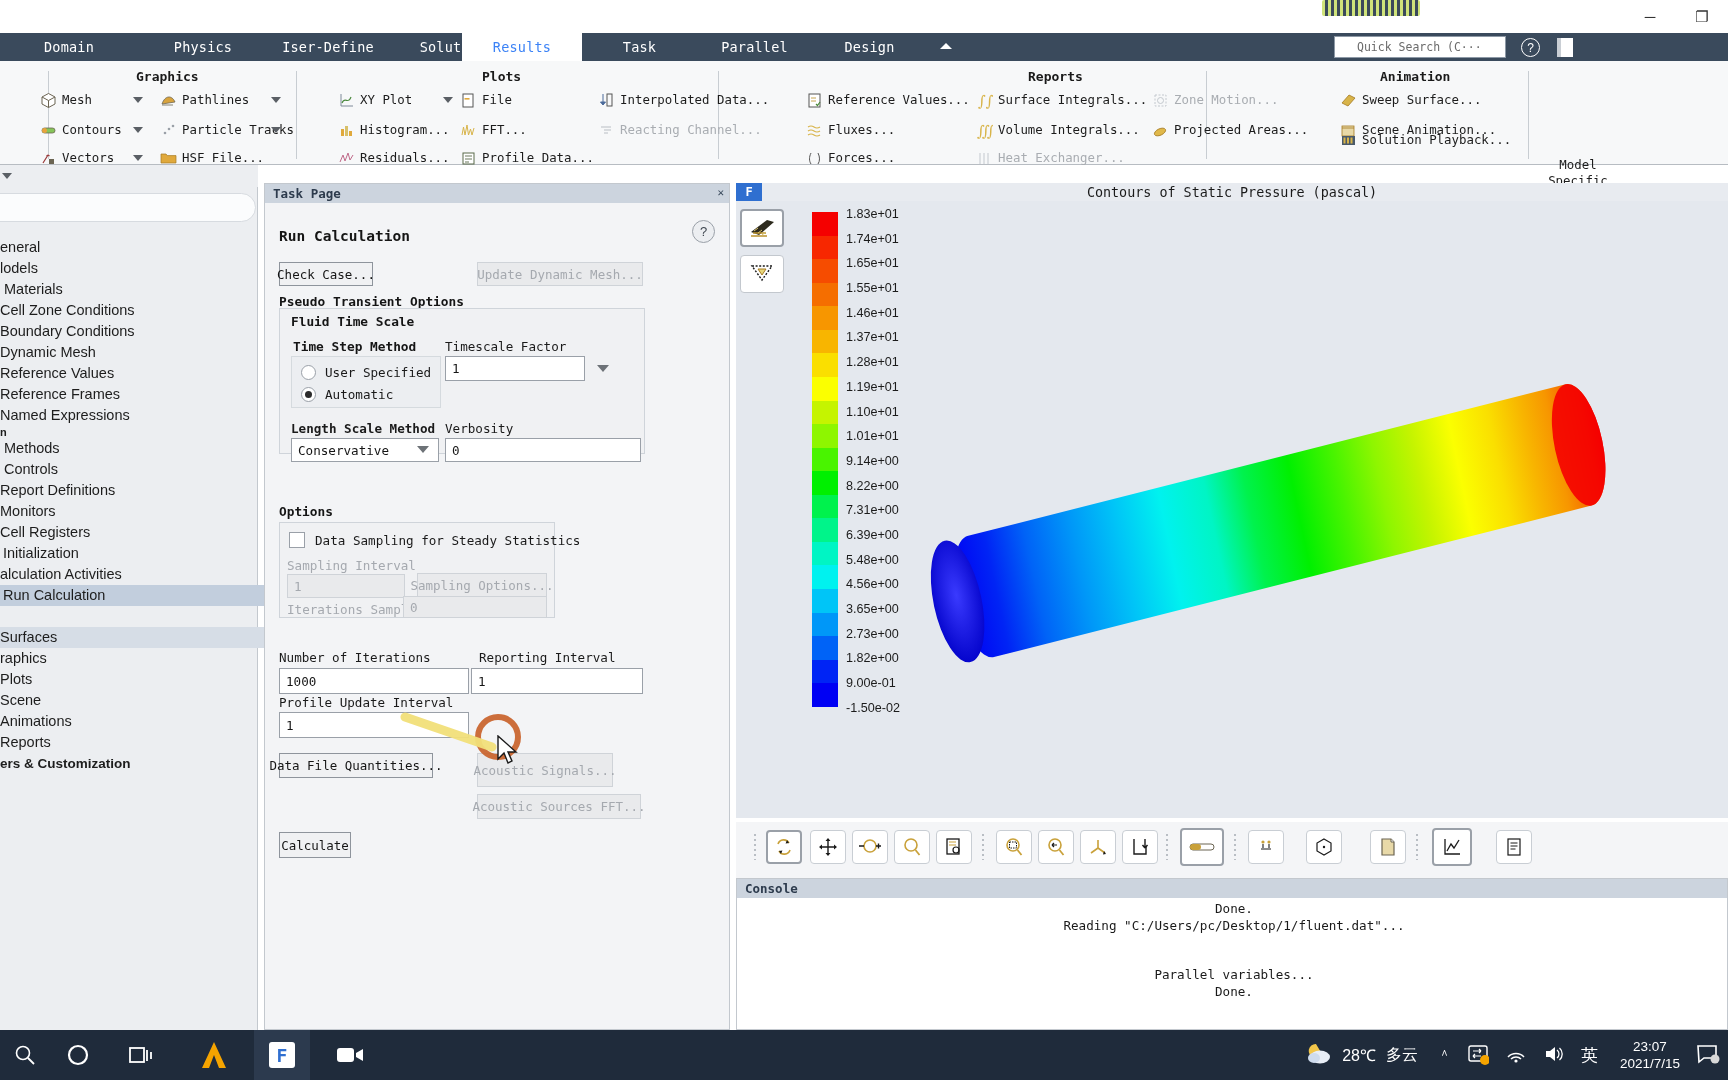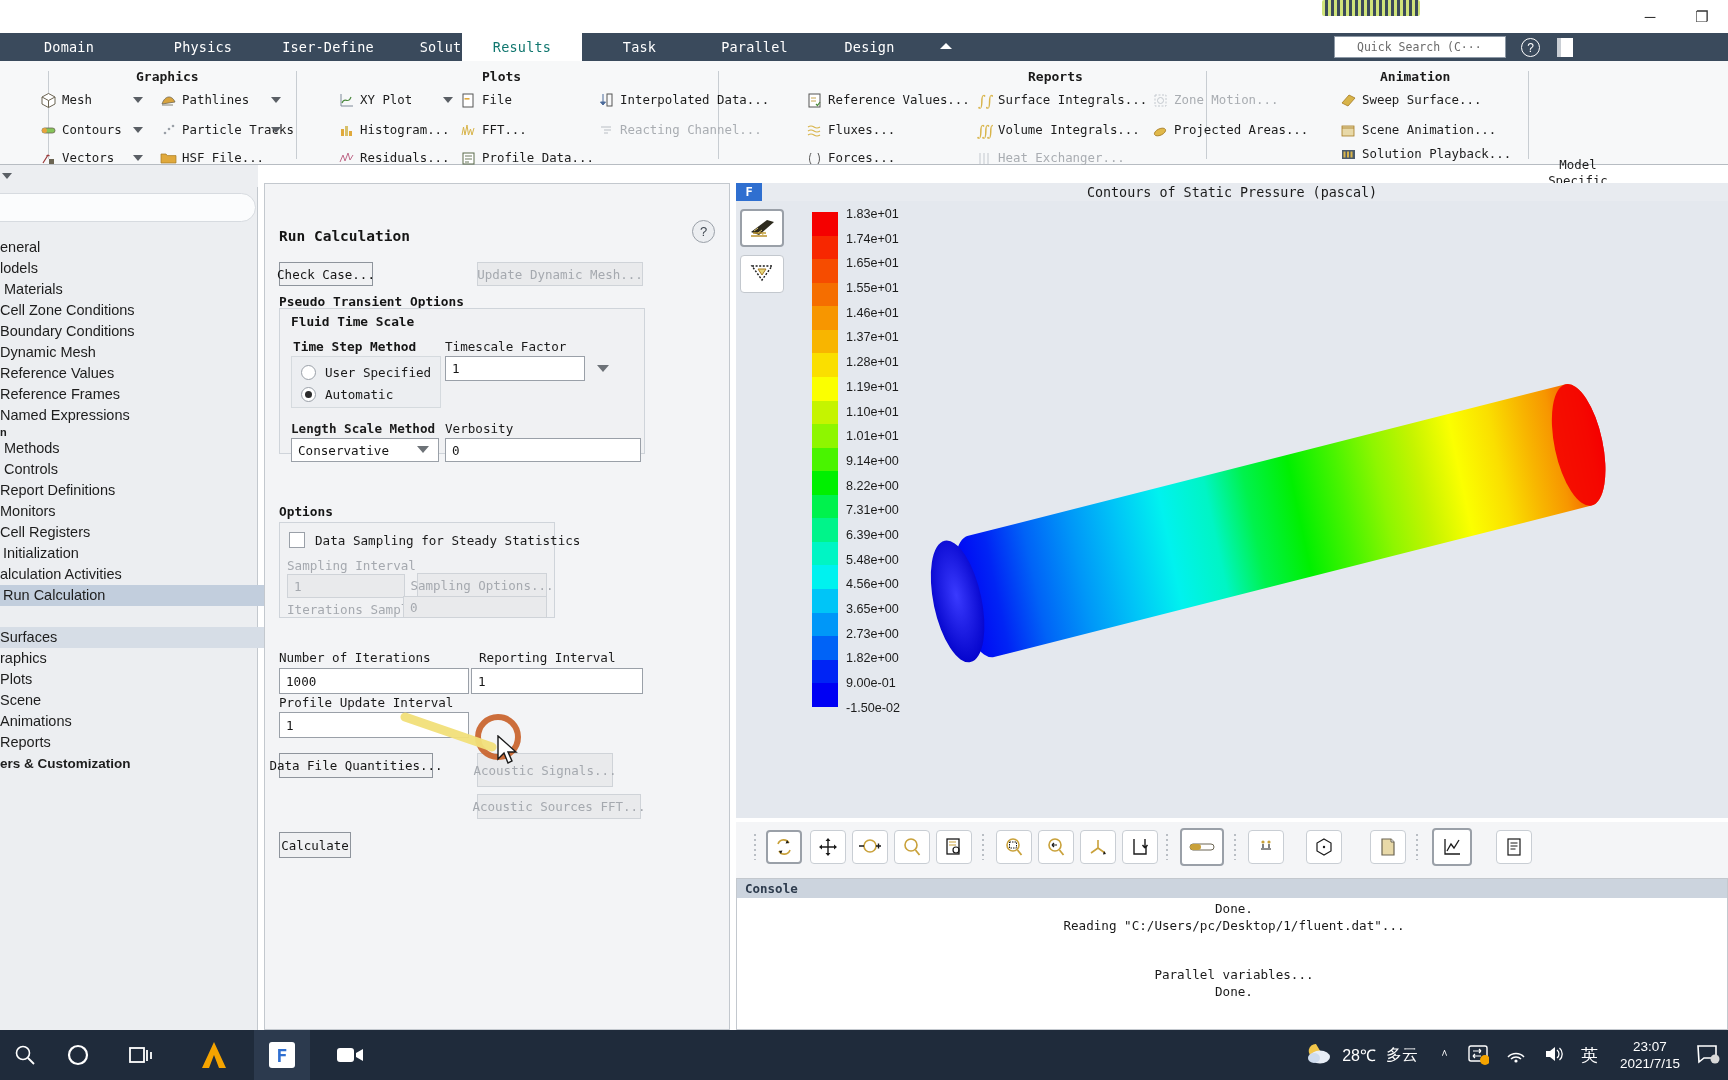--- a/index.html
+++ b/index.html
@@ -41,21 +41,21 @@
     position: absolute; left: 0; top: 33px; width: 1728px; height: 28px;
     background: #3a4a5c;
   }
   .rtab {
     position: absolute; top: 0; height: 28px;
     display: flex; align-items: center; justify-content: center;
     color: #ffffff; font-size: 13.5px;
     font-family: "DejaVu Sans Mono", monospace;
     letter-spacing: .2px;
   }
-  .rtab.active { background: #ffffff; color: #0f766e; }
+  .rtab.active { background: #ffffff; color: #3b82f6; }
   .chev-up {
     position: absolute; left: 940px; top: 10px;
     width: 0; height: 0; border-left: 6px solid transparent;
     border-right: 6px solid transparent; border-bottom: 6px solid #ffffff;
   }
   .qsearch {
     position: absolute; right: 222px; top: 3px; width: 172px; height: 22px;
     background: #ffffff; border: 1px solid #8d99a6; display: flex; align-items: center;
     padding-left: 22px; font-size: 11.5px; color: #6b6b6b;
     font-family: "DejaVu Sans Mono", monospace; overflow: hidden; white-space: nowrap;
@@ -577,21 +577,21 @@
     <div class="ritem" style="left:1340px;top:58px;">
       <span class="ico">
         <svg width="17" height="17" viewBox="0 0 17 17">
             <rect x="2" y="4" width="12" height="10" fill="#e8d9a8" stroke="#a57a22" stroke-width=".8"></rect>
             <path d="M2 6h12" stroke="#a57a22" stroke-width=".8"></path>
           </svg>
       </span>
       <span class="lbl">Scene Animation...</span>
     </div>
 
-    <div class="ritem" style="left:1340px;top:82px;">
+    <div class="ritem" style="left:1340px;top:68px;">
       <span class="ico">
         <svg width="17" height="17" viewBox="0 0 17 17">
             <rect x="2" y="4" width="13" height="9" fill="#4a5a6a"></rect>
             <rect x="3.5" y="5.5" width="2" height="6" fill="#d8b44a"></rect>
             <rect x="7" y="5.5" width="2" height="6" fill="#d8b44a"></rect>
             <rect x="10.5" y="5.5" width="2" height="6" fill="#d8b44a"></rect>
           </svg>
       </span>
       <span class="lbl">Solution Playback...</span>
     </div>
@@ -632,20 +632,24 @@
       <div class="tnode">raphics</div>
       <div class="tnode">Plots</div>
       <div class="tnode">Scene</div>
       <div class="tnode">Animations</div>
       <div class="tnode">Reports</div>
       <div class="tnode" style="font-weight:bold;font-size:13.5px;">ers &amp; Customization</div>
     </div>
   </div>
 
   <div class="taskpage">
+    <div class="tp-header">
+      <span>Task Page</span>
+      <span class="tp-close">✕</span>
+    </div>
 
     <div class="tp-title">Run Calculation</div>
     <div class="help-btn">?</div>
 
     <div class="btn" style="left:14px;top:78px;width:94px;height:24px;">Check Case...</div>
     <div class="btn dis" style="left:212px;top:78px;width:166px;height:24px;">Update Dynamic Mesh...</div>
 
     <div class="sect-label" style="left:14px;top:110px;">Pseudo Transient Options</div>
 
     <div class="groupbox" style="left:14px;top:124px;width:366px;height:146px;"></div>

